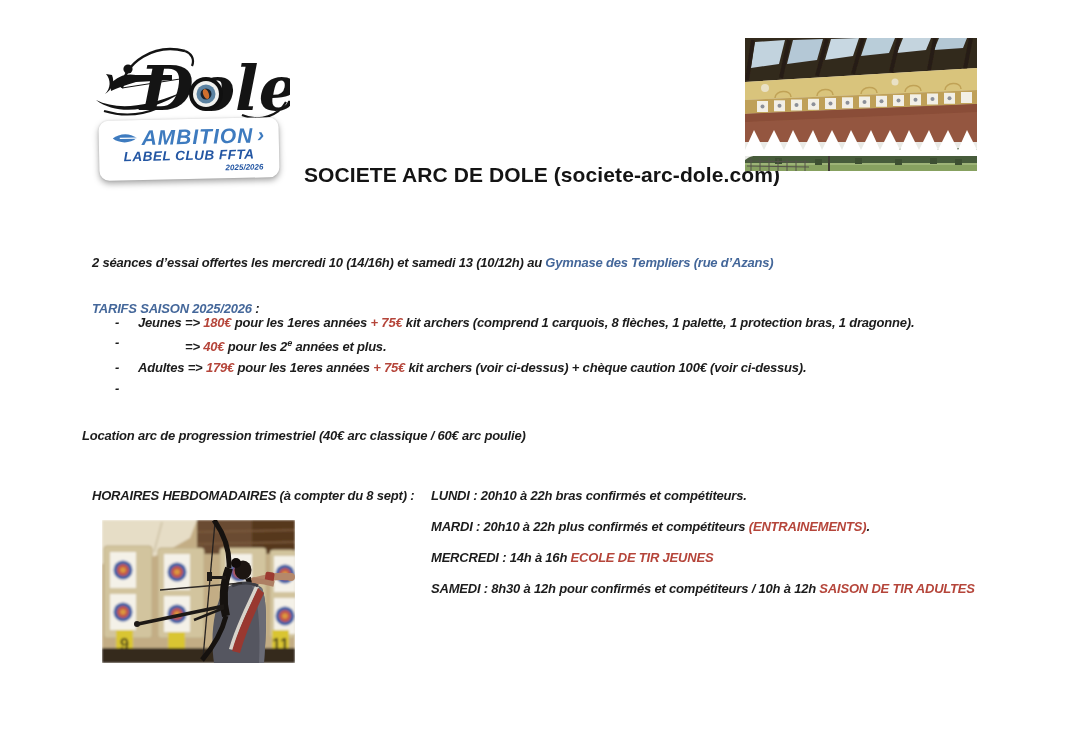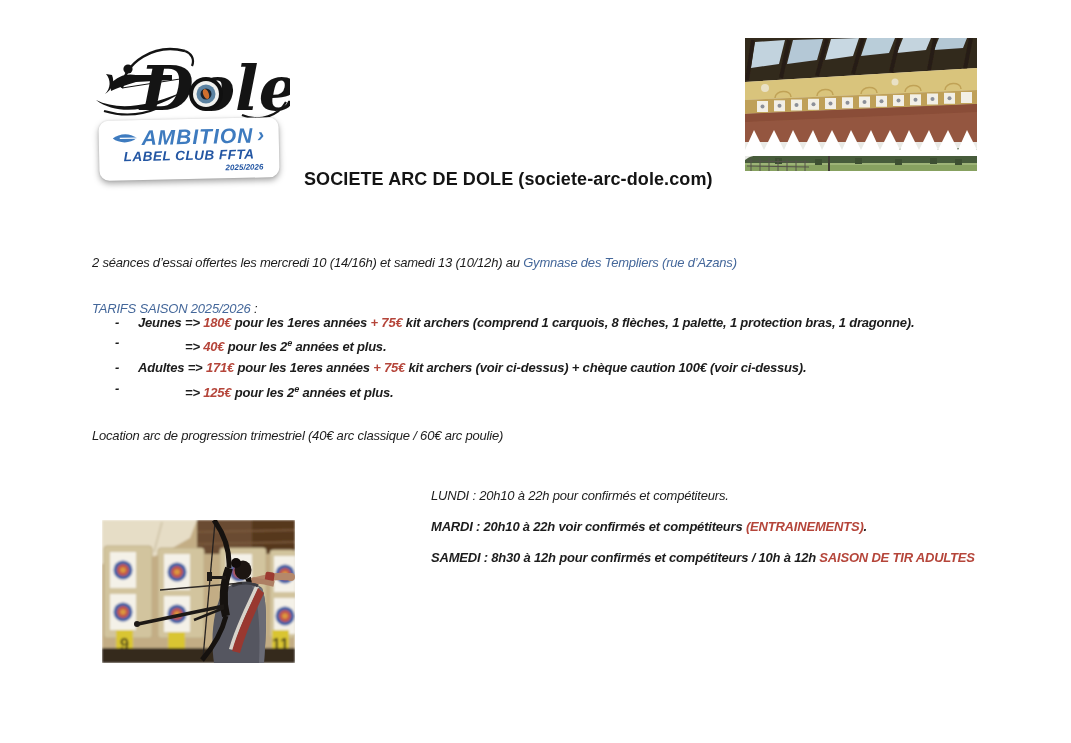--- a/index.html
+++ b/index.html
@@ -3,29 +3,29 @@
 <meta charset="utf-8">
 <style>
   html,body{margin:0;padding:0;}
   body{background:#ffffff;}
   .page{
     position:relative;width:1071px;height:743px;background:#ffffff;
     overflow:hidden;font-family:"Liberation Sans",sans-serif;
   }
   .abs{position:absolute;}
   .txt{
-    position:absolute;font-style:italic;font-weight:normal;font-size:13px;
+    position:absolute;font-style:italic;font-weight:bold;font-size:13px;
     letter-spacing:-0.2px;color:var(--black,#1c1c1c);white-space:nowrap;line-height:14px;
   }
   .seg-black{color:var(--black,#1c1c1c);}
   .seg-red{color:var(--red,#b5453a);}
   .seg-blue{color:var(--blue,#44679a);}
   sup.seg-black,sup.seg-red,sup.seg-blue{font-size:70%;vertical-align:super;}
   .doc-title{
-    position:absolute;left:304px;top:169px;font-weight:bold;font-size:18px;
+    position:absolute;left:304px;top:163px;font-weight:bold;font-size:21px;
     color:#141414;white-space:nowrap;letter-spacing:0.1px;
   }
   
   #bullets{position:absolute;left:92px;top:313px;}
   .bullet-row{display:flex;line-height:20.4px;font-style:italic;font-weight:bold;
     font-size:13px;letter-spacing:-0.2px;white-space:nowrap;}
   .bullet-marker{display:inline-block;width:23px;margin-left:23px;color:var(--black,#1c1c1c);}
   .bullet-row.indent .bullet-text{padding-left:47px;}
   
   #schedule-lines{position:absolute;left:431px;top:520px;}
@@ -195,34 +195,35 @@
       <div class="bullet-row">
         <span class="bullet-marker">-</span>
         <span class="bullet-text"><span class="seg-black">Jeunes =&gt; </span><span class="seg-red">180€</span><span class="seg-black"> pour les 1eres années </span><span class="seg-red">+ 75€</span><span class="seg-black"> kit archers (comprend 1 carquois, 8 flèches, 1 palette, 1 protection bras, 1 dragonne).</span></span>
       </div>
       <div class="bullet-row indent">
         <span class="bullet-marker">-</span>
         <span class="bullet-text"><span class="seg-black">=&gt; </span><span class="seg-red">40€</span><span class="seg-black"> pour les 2</span><sup class="seg-black">e</sup><span class="seg-black"> années et plus.</span></span>
       </div>
       <div class="bullet-row">
         <span class="bullet-marker">-</span>
-        <span class="bullet-text"><span class="seg-black">Adultes =&gt; </span><span class="seg-red">171€</span><span class="seg-black"> pour les 1eres années </span><span class="seg-red">+ 75€</span><span class="seg-black"> kit archers (voir ci-dessus) + chèque caution 100€ (voir ci-dessus).</span></span>
+        <span class="bullet-text"><span class="seg-black">Adultes =&gt; </span><span class="seg-red">179€</span><span class="seg-black"> pour les 1eres années </span><span class="seg-red">+ 75€</span><span class="seg-black"> kit archers (voir ci-dessus) + chèque caution 100€ (voir ci-dessus).</span></span>
       </div>
       <div class="bullet-row indent">
         <span class="bullet-marker">-</span>
-        <span class="bullet-text"><span class="seg-black">=&gt; </span><span class="seg-red">125€</span><span class="seg-black"> pour les 2</span><sup class="seg-black">e</sup><span class="seg-black"> années et plus.</span></span>
       </div>
     </div>
 
-  <div class="txt" style="left:92px;top:429px;"><span class="seg-black">Location arc de progression trimestriel (40€ arc classique / 60€ arc poulie)</span></div>
-
-  <div class="txt" style="left:431px;top:489px;" id="lundi-line"><span class="seg-black">LUNDI : 20h10 à 22h pour confirmés et compétiteurs.</span></div>
+  <div class="txt" style="left:82px;top:429px;"><span class="seg-black">Location arc de progression trimestriel (40€ arc classique / 60€ arc poulie)</span></div>
+
+  <div class="txt" style="left:92px;top:489px;"><span class="seg-black">HORAIRES HEBDOMADAIRES (à compter du 8 sept) :</span></div>
+  <div class="txt" style="left:431px;top:489px;" id="lundi-line"><span class="seg-black">LUNDI : 20h10 à 22h bras confirmés et compétiteurs.</span></div>
 
   <div id="schedule-lines">
-      <div class="sched-line"><span class="seg-black">MARDI : 20h10 à 22h voir confirmés et compétiteurs </span><span class="seg-red">(ENTRAINEMENTS)</span><span class="seg-black">.</span></div>
+      <div class="sched-line"><span class="seg-black">MARDI : 20h10 à 22h plus confirmés et compétiteurs </span><span class="seg-red">(ENTRAINEMENTS)</span><span class="seg-black">.</span></div>
+      <div class="sched-line"><span class="seg-black">MERCREDI : 14h à 16h </span><span class="seg-red">ECOLE DE TIR JEUNES</span></div>
       <div class="sched-line"><span class="seg-black">SAMEDI : 8h30 à 12h pour confirmés et compétiteurs / 10h à 12h </span><span class="seg-red">SAISON DE TIR ADULTES</span></div>
     </div>
 
   <svg class="photo" style="left:102px;top:520px;" width="193" height="143" viewBox="0 0 193 143">
     <defs>
         <filter id="soft2">
           <feGaussianBlur stdDeviation="0.9"></feGaussianBlur>
         </filter>
       </defs>
     <g filter="url(#soft2)">

